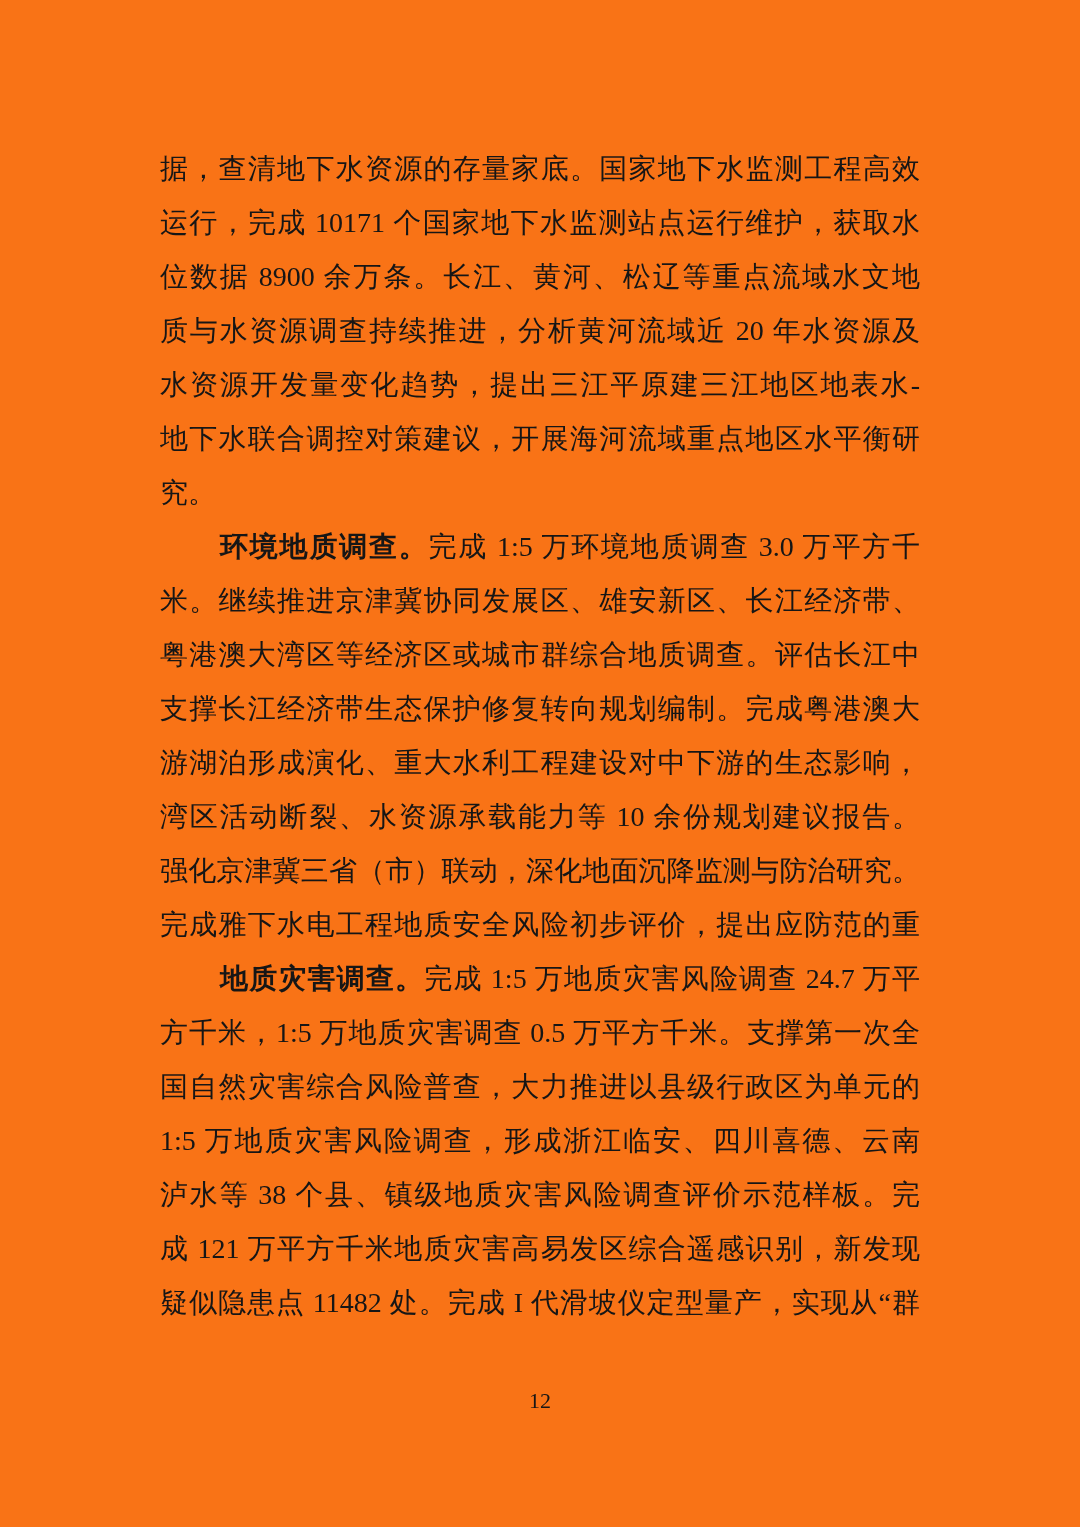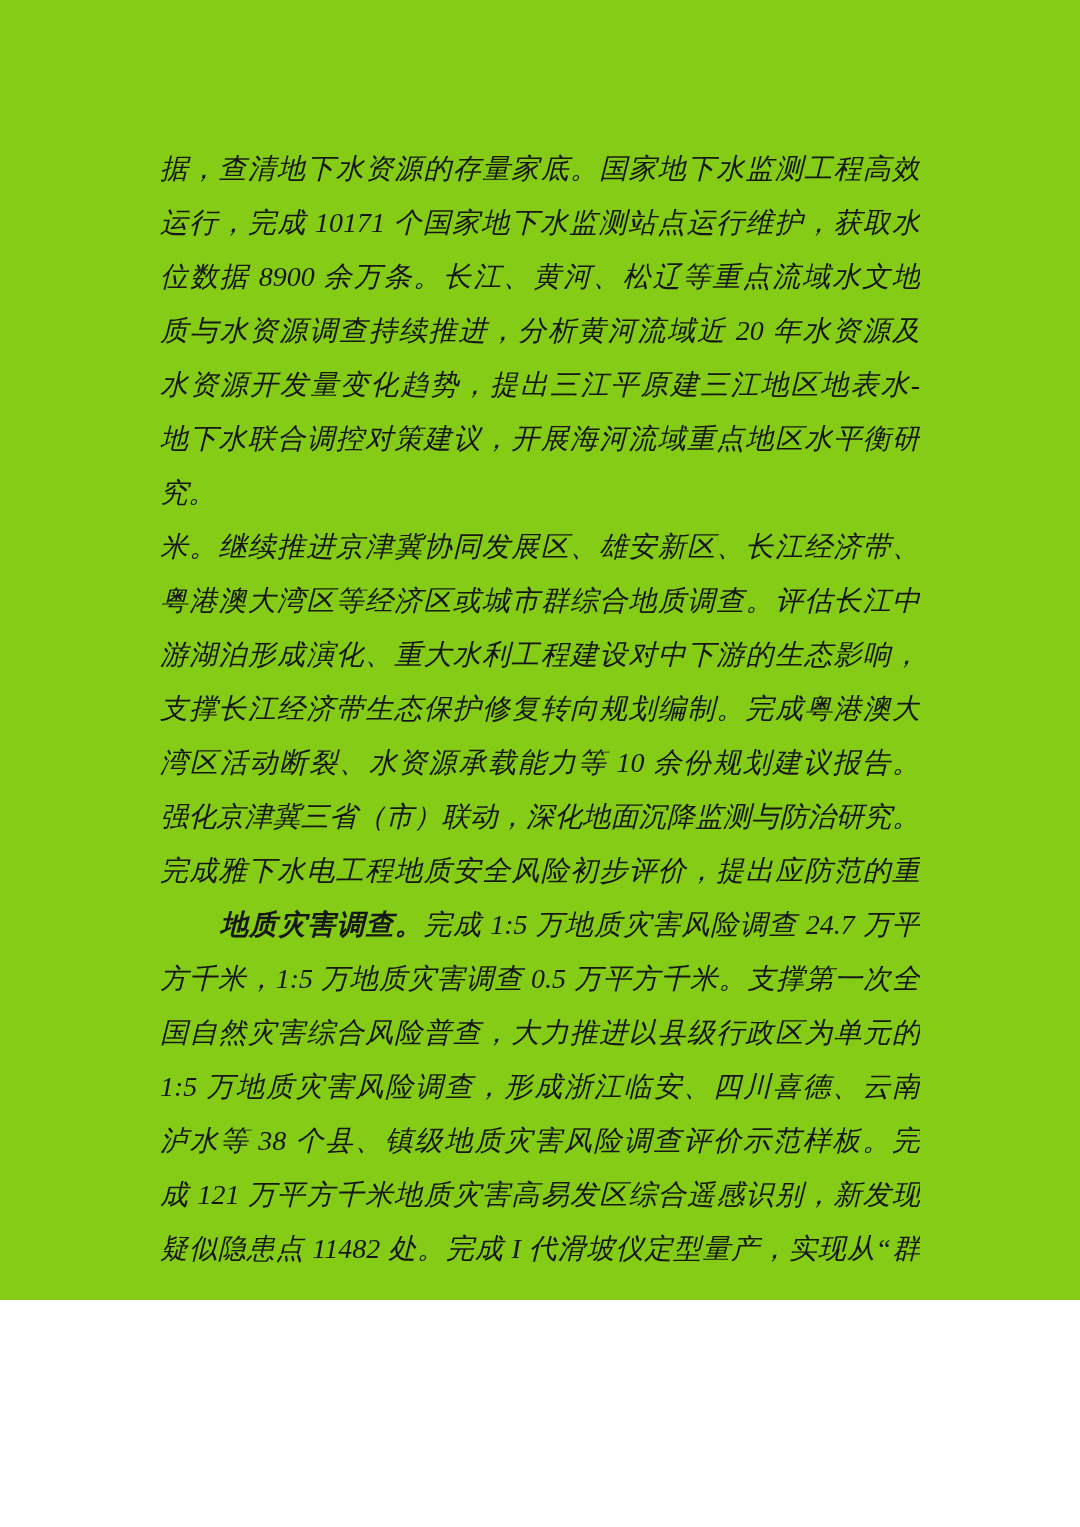--- a/index.html
+++ b/index.html
@@ -3,26 +3,25 @@
 <meta charset="utf-8">
 <style>
   html, body {
     margin: 0;
     padding: 0;
     background: #ffffff;
   }
   .page {
     position: relative;
     width: 1080px;
-    height: 1300px;
-    background: #84cc16;
+    height: 1527px;
+    background: #f97316;
     overflow: hidden;
     font-family: "Liberation Serif", "DejaVu Serif", serif;
     color: #161616;
-    font-style: italic;
   }
   .text-block {
     position: absolute;
     left: 160px;
     top: 142px;
     width: 760px;
   }
   .line {
     box-sizing: border-box;
     width: 100%;
@@ -43,41 +42,42 @@
   }
   .run-bold {
     font-weight: 700;
   }
   .page-number {
     position: absolute;
     top: 1386px;
     left: 0;
     width: 100%;
     text-align: center;
-    font-size: 28px;
+    font-size: 22px;
     line-height: 30px;
     color: #161616;
   }
 </style>
 </head>
 <body>
 
 <div class="page">
   <div class="text-block">
       <div class="line"><span class="run-regular">据，查清地下水资源的存量家底。国家地下水监测工程高效</span></div>
       <div class="line"><span class="run-regular">运行，完成 10171 个国家地下水监测站点运行维护，获取水</span></div>
       <div class="line"><span class="run-regular">位数据 8900 余万条。长江、黄河、松辽等重点流域水文地</span></div>
       <div class="line"><span class="run-regular">质与水资源调查持续推进，分析黄河流域近 20 年水资源及</span></div>
       <div class="line"><span class="run-regular">水资源开发量变化趋势，提出三江平原建三江地区地表水-</span></div>
       <div class="line"><span class="run-regular">地下水联合调控对策建议，开展海河流域重点地区水平衡研</span></div>
       <div class="line plain"><span class="run-regular">究。</span></div>
+      <div class="line indent"><span class="run-bold">环境地质调查。</span><span class="run-regular">完成 1:5 万环境地质调查 3.0 万平方千</span></div>
       <div class="line"><span class="run-regular">米。继续推进京津冀协同发展区、雄安新区、长江经济带、</span></div>
       <div class="line"><span class="run-regular">粤港澳大湾区等经济区或城市群综合地质调查。评估长江中</span></div>
+      <div class="line"><span class="run-regular">支撑长江经济带生态保护修复转向规划编制。完成粤港澳大</span></div>
       <div class="line"><span class="run-regular">游湖泊形成演化、重大水利工程建设对中下游的生态影响，</span></div>
-      <div class="line"><span class="run-regular">支撑长江经济带生态保护修复转向规划编制。完成粤港澳大</span></div>
       <div class="line"><span class="run-regular">湾区活动断裂、水资源承载能力等 10 余份规划建议报告。</span></div>
       <div class="line"><span class="run-regular">强化京津冀三省（市）联动，深化地面沉降监测与防治研究。</span></div>
       <div class="line"><span class="run-regular">完成雅下水电工程地质安全风险初步评价，提出应防范的重</span></div>
       <div class="line indent"><span class="run-bold">地质灾害调查。</span><span class="run-regular">完成 1:5 万地质灾害风险调查 24.7 万平</span></div>
       <div class="line"><span class="run-regular">方千米，1:5 万地质灾害调查 0.5 万平方千米。支撑第一次全</span></div>
       <div class="line"><span class="run-regular">国自然灾害综合风险普查，大力推进以县级行政区为单元的</span></div>
       <div class="line"><span class="run-regular">1:5 万地质灾害风险调查，形成浙江临安、四川喜德、云南</span></div>
       <div class="line"><span class="run-regular">泸水等 38 个县、镇级地质灾害风险调查评价示范样板。完</span></div>
       <div class="line"><span class="run-regular">成 121 万平方千米地质灾害高易发区综合遥感识别，新发现</span></div>
       <div class="line"><span class="run-regular">疑似隐患点 11482 处。完成 I 代滑坡仪定型量产，实现从“群</span></div>

